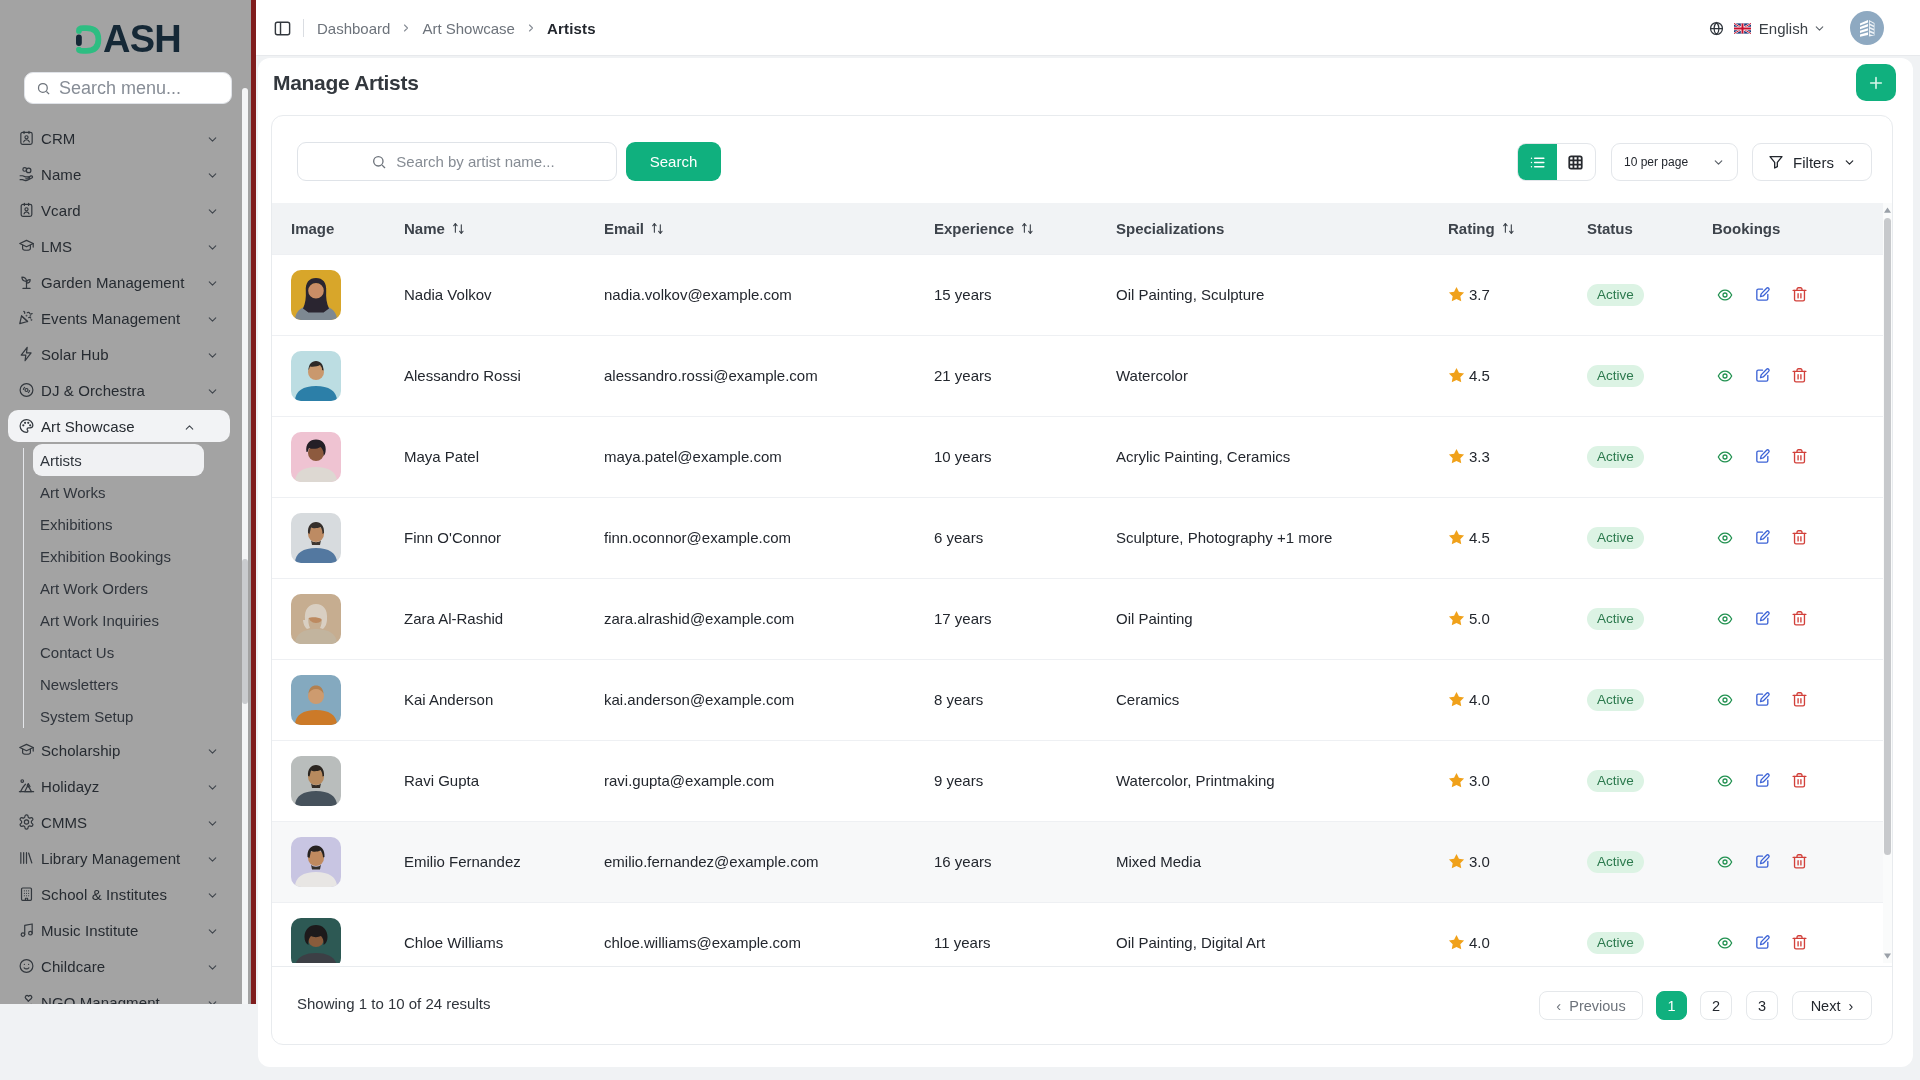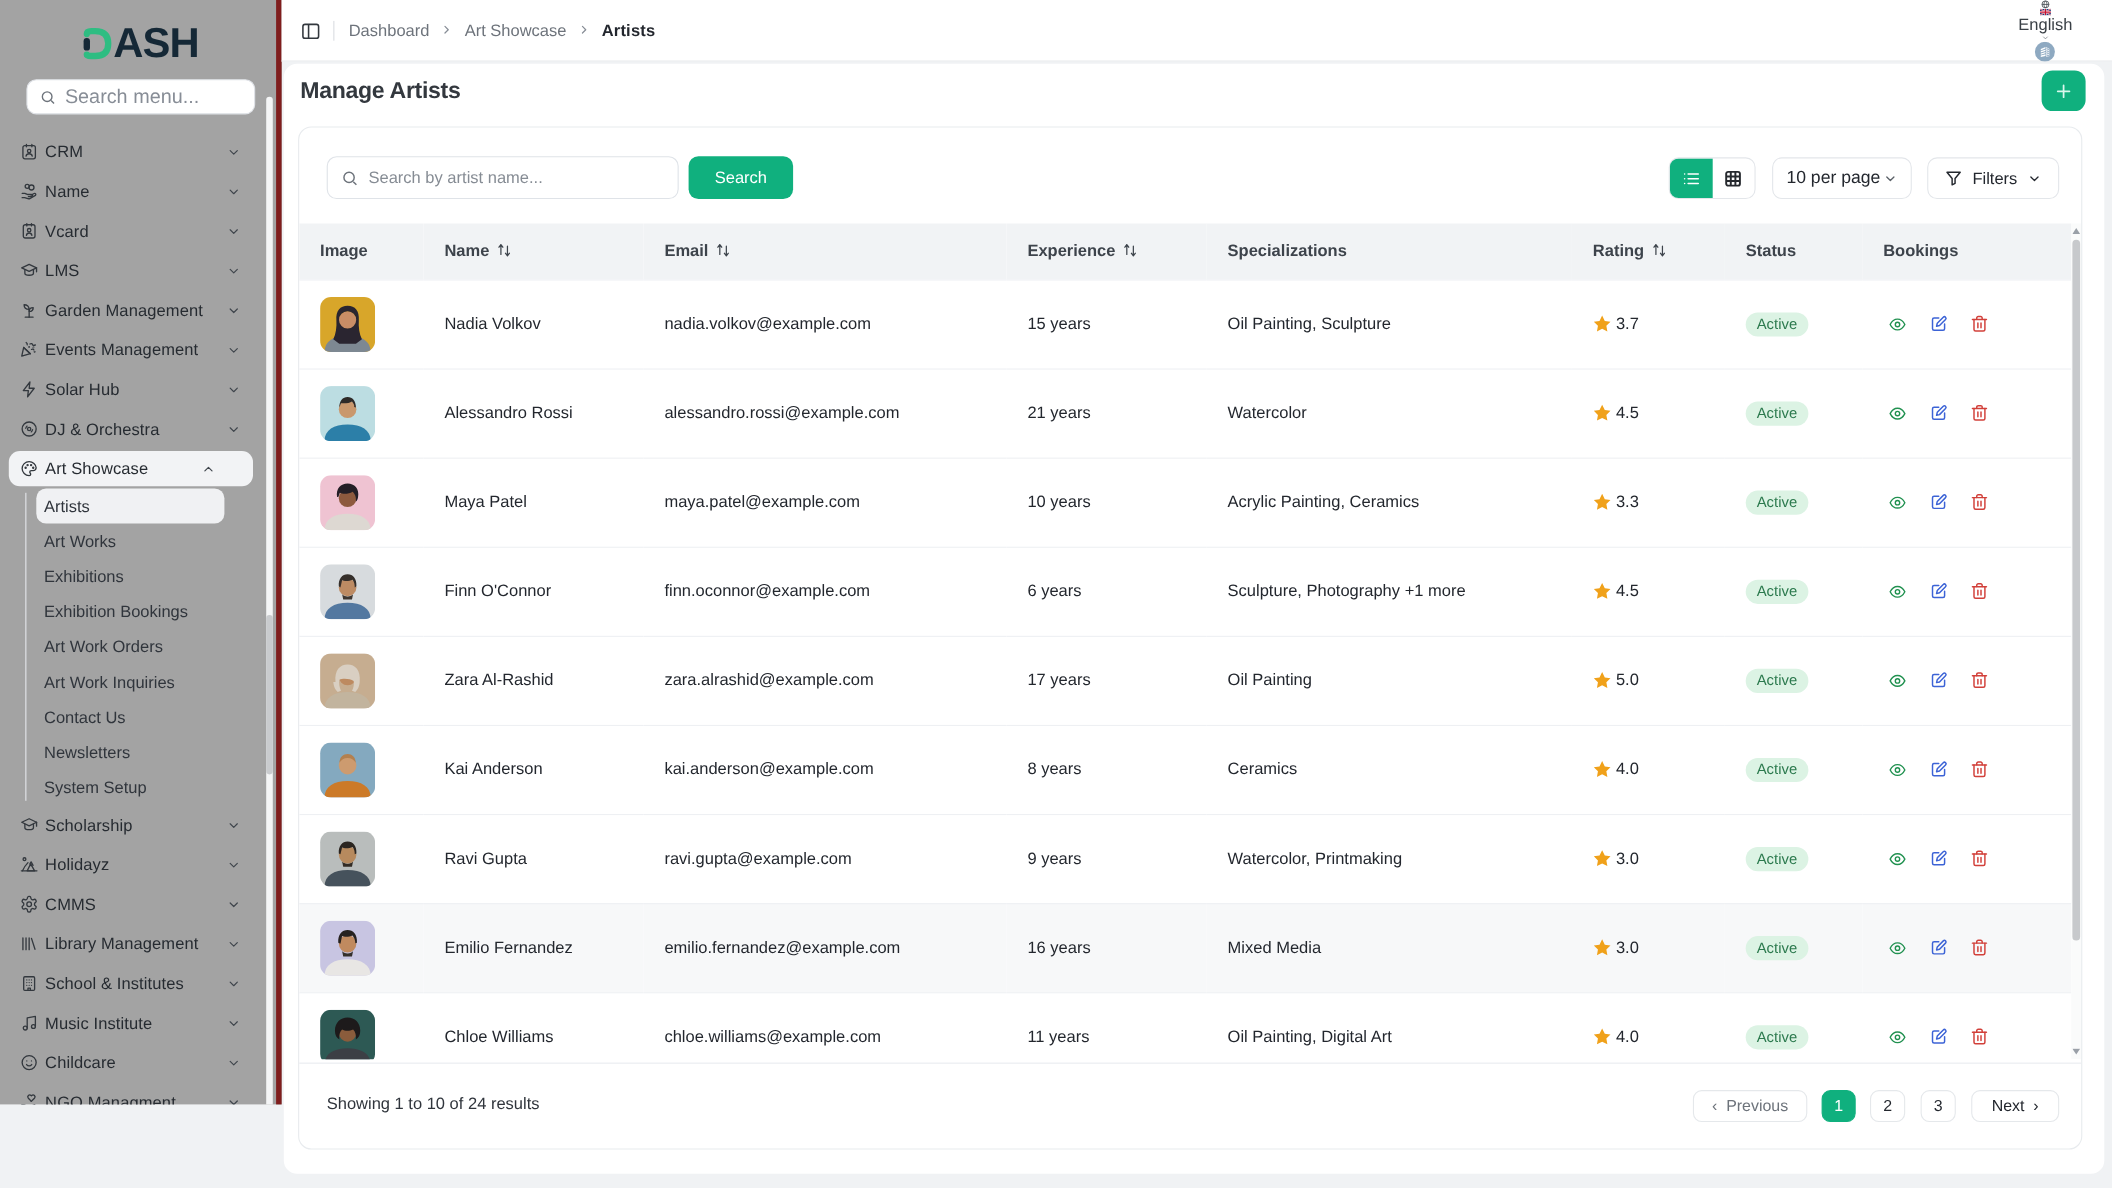--- a/index.html
+++ b/index.html
@@ -23,36 +23,36 @@
 .smi { height:32px; display:flex; align-items:center; padding-left:40px; font-size:15px; color:#30353c; }
 .smi.active { background:#f0f1f3; border-radius:9px; margin-left:33px; margin-right:52px; padding-left:7px; }
 #sbtrack { position:absolute; right:3px; top:88px; width:6px; height:988px; background:#f4f5f6; border-radius:3px; }
 #sbthumb { position:absolute; right:3px; top:559px; width:6px; height:145px; background:#c9cbce; border-radius:3px; }
 
 
 #topbar { position:absolute; left:256px; top:0; width:1664px; height:56px; background:#fff; border-bottom:1px solid #e7e9ec; }
 #crumbs { position:absolute; left:17px; top:0; height:56px; display:flex; align-items:center; font-size:15px; color:#6d737b; }
 #crumbs .sep { margin:0 10px; color:#9aa0a8; }
 #crumbs .cur { color:#23272e; }
-#tr-right { position:absolute; right:36px; top:0; height:56px; display:flex; align-items:center;flex-direction:column; }
+#tr-right { position:absolute; right:36px; top:0; height:56px; display:flex; align-items:center; }
 
 
 #content { position:absolute; left:258px; top:58px; width:1655px; height:1009px; background:#fff; border-radius:12px; }
 #pagehead { position:absolute; left:15px; top:13px; font-size:21px; font-weight:700; letter-spacing:-0.3px; color:#33383e; }
 #addbtn { position:absolute; left:1598px; top:6px; width:40px; height:37px; background:#10b07e; border-radius:10px; display:flex; align-items:center; justify-content:center; }
 
 
 #card { position:absolute; left:13px; top:57px; width:1622px; height:930px; border:1px solid #e8ebee; border-radius:12px; background:#fff; }
-#srchbox { position:absolute; left:25px; top:26px; width:320px; height:39px; border:1px solid #dfe3e8; border-radius:9px; display:flex; align-items:center; padding-left:12px; gap:9px; }
+#srchbox { position:absolute; left:25px; top:26px; width:320px; height:39px; border:1px solid #dfe3e8; border-radius:9px; display:flex; align-items:center; padding-left:12px; gap:9px;justify-content:center; }
 #srchbox span { color:#868c94; font-size:15px; }
 #srchbtn { position:absolute; left:354px; top:26px; width:95px; height:39px; background:#10b07e; border-radius:9px; color:#fff; font-size:15px; display:flex; align-items:center; justify-content:center; }
 #vtoggle { position:absolute; left:1245px; top:27px; width:79px; height:38px; border:1px solid #e3e6ea; border-radius:9px; display:flex; overflow:hidden; }
 #vtoggle .half { flex:1; display:flex; align-items:center; justify-content:center; }
 #vtoggle .on { background:#10b07e; }
-#perpage { position:absolute; left:1339px; top:27px; width:127px; height:38px; border:1px solid #e3e6ea; border-radius:9px; display:flex; align-items:center; padding:0 12px; font-size:16px; color:#23272e; }
+#perpage { position:absolute; left:1339px; top:27px; width:127px; height:38px; border:1px solid #e3e6ea; border-radius:9px; display:flex; align-items:center; padding:0 12px; font-size:12px; color:#23272e; }
 #perpage svg { margin-left:auto; }
 #filters { position:absolute; left:1480px; top:27px; width:120px; height:38px; border:1px solid #e3e6ea; border-radius:9px; display:flex; align-items:center; justify-content:center; gap:9px; font-size:15px; color:#23272e; }
 
 
 #twrap { position:absolute; left:0; top:87px; width:1620px; height:760px; overflow:hidden; }
 table { border-collapse:collapse; table-layout:fixed; width:1611px; }
 th { background:#f1f3f5; height:51px; text-align:left; font-size:15px; font-weight:700; color:#3d434b; padding:0 0 0 19px; }
 th .sort { vertical-align:-2px; margin-left:6px; }
 td { height:81px; border-top:1px solid #eef0f3; font-size:15px; color:#23272e; padding:0 0 0 19px; vertical-align:middle; }
 tr.hov td { background:#f7f8f9; }

